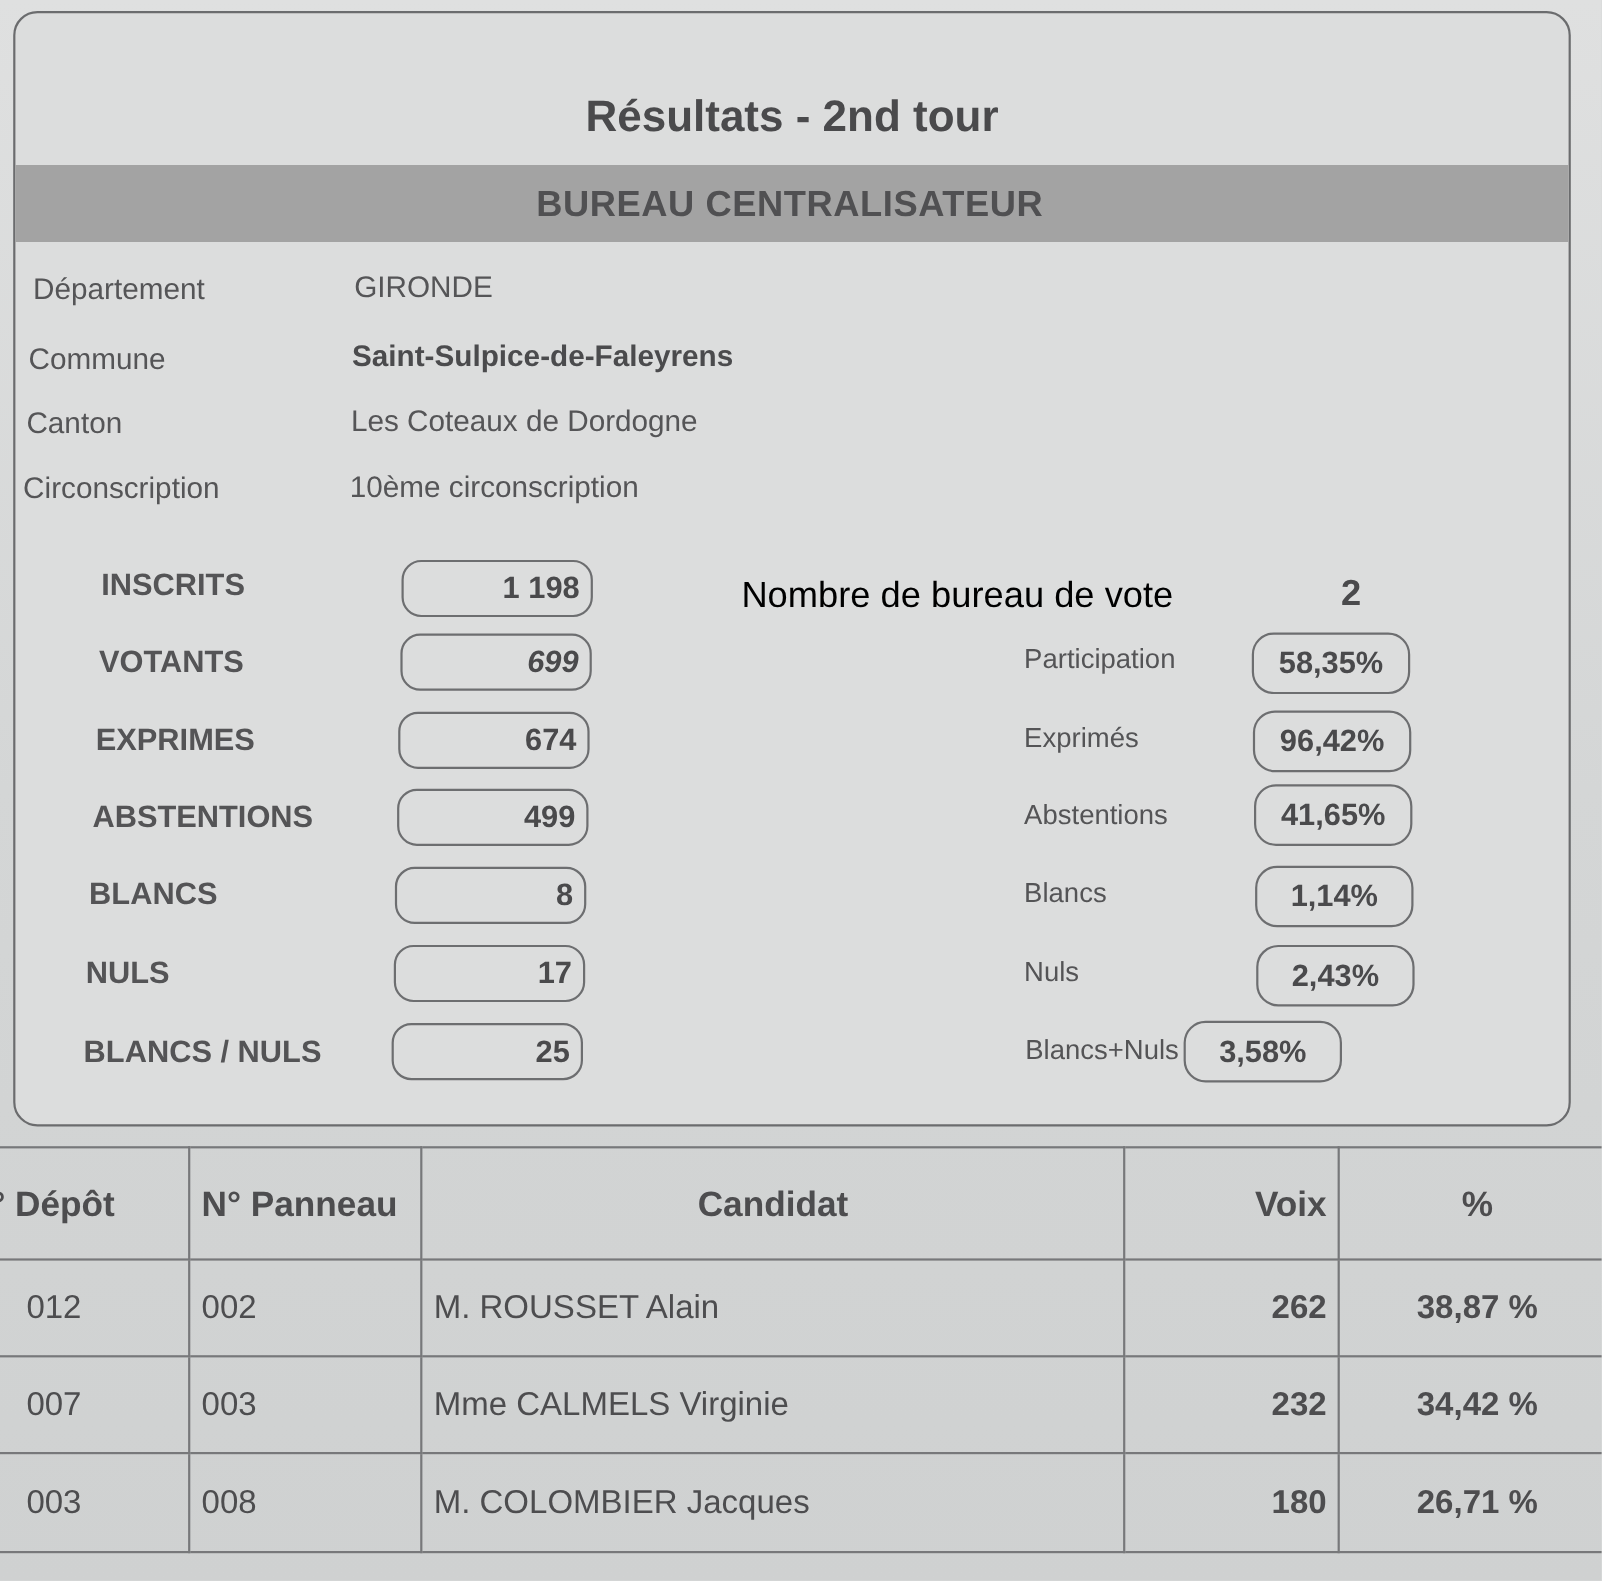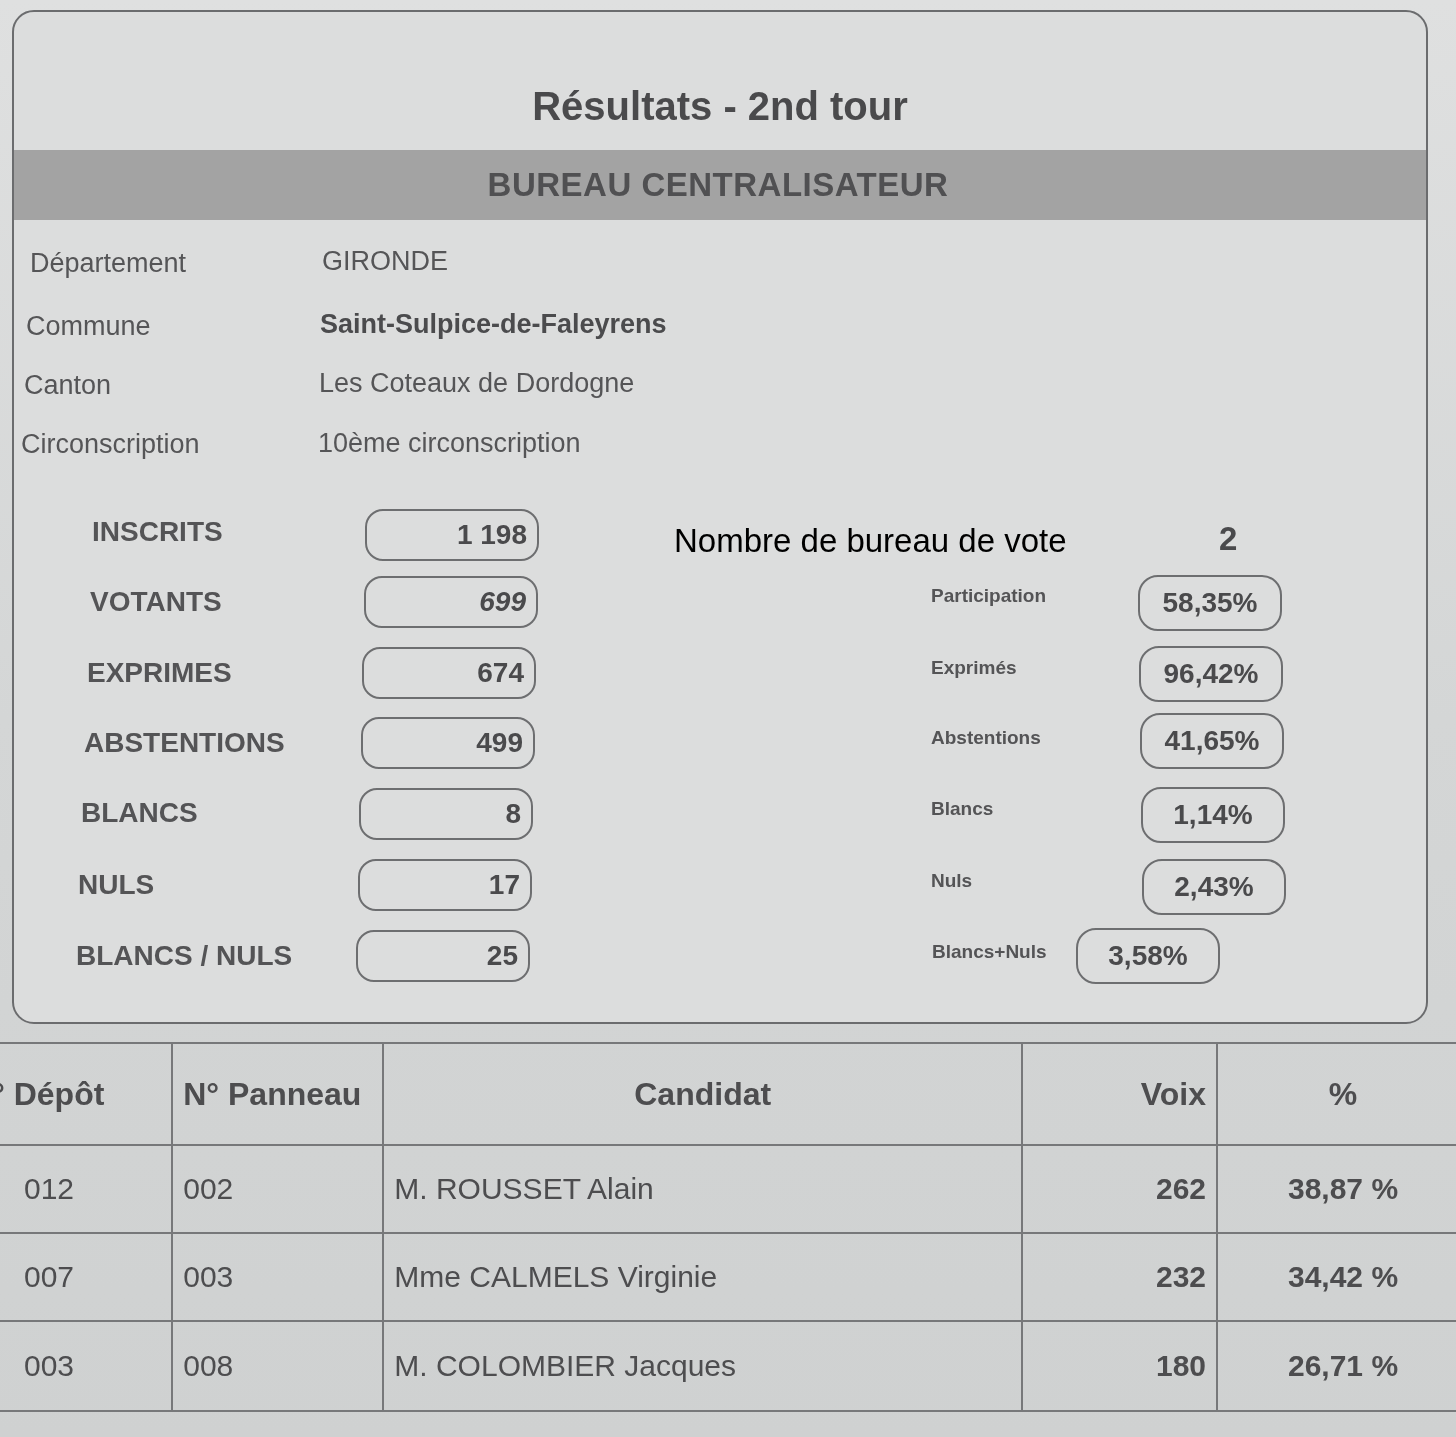--- a/index.html
+++ b/index.html
@@ -44,21 +44,21 @@
   .stat-label {
     position: absolute; font-size: 28px; font-weight: bold; color: #545456; white-space: nowrap;
   }
   .stat-box {
     position: absolute; width: 174px; height: 52px; box-sizing: border-box;
     border: 2px solid #6d6e70; border-radius: 18px;
     display: flex; align-items: center; justify-content: flex-end; padding-right: 10px;
     font-size: 28px; font-weight: bold; color: #4a4a4c;
   }
   .pct-label {
-    position: absolute; font-size: 19px; color: #545456; white-space: nowrap; font-weight: bold;
+    position: absolute; font-size: 25px; color: #545456; white-space: nowrap;
   }
   .pct-box {
     position: absolute; width: 144px; height: 56px; box-sizing: border-box;
     border: 2px solid #6d6e70; border-radius: 20px;
     display: flex; align-items: center; justify-content: center;
     font-size: 28px; font-weight: bold; color: #4a4a4c;
   }
   .bureau-label { position: absolute; left: 660px; top: 510px; font-size: 33px; color: #000000; white-space: nowrap; }
   .bureau-value { position: absolute; left: 1205px; top: 508px; font-size: 33px; font-weight: bold; color: #4a4a4c; }
 

